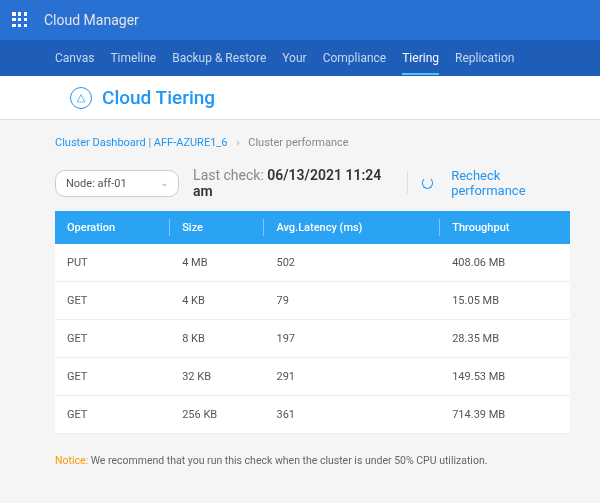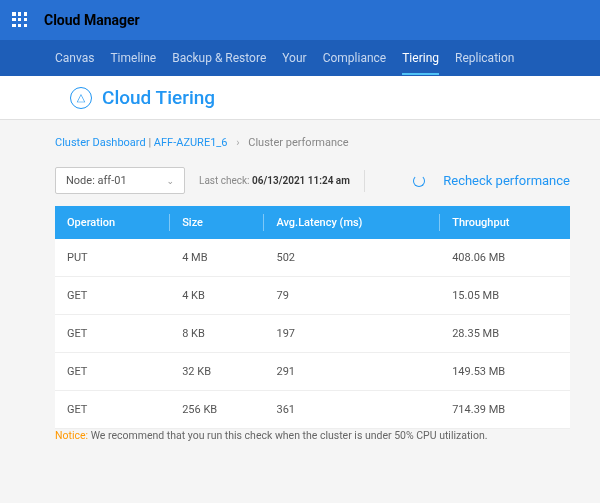--- a/index.html
+++ b/index.html
@@ -1,45 +1,45 @@
 <!DOCTYPE html>
 <html><head>
 <meta charset="utf-8">
 <style>
 *{margin:0;padding:0;box-sizing:border-box;font-family:-apple-system,BlinkMacSystemFont,"Segoe UI",Roboto,sans-serif}
 body{background:#f5f5f5;width:600px;height:503px;overflow:hidden}
 .topbar{background:#2870d2;height:40px;display:flex;align-items:center;padding:0 12px;gap:16px}
 .apps-icon{width:16px;height:16px;display:grid;grid-template-columns:repeat(3,1fr);grid-template-rows:repeat(3,1fr);gap:1.5px}
 .apps-icon span{background:#fff;width:3.5px;height:3.5px}
-.app-title{color:#000000;font-size:14px;font-weight:700}
+.app-title{color:#e5e5e5;font-size:14px;font-weight:400}
 .navbar{background:#1e5eb8;height:36px;display:flex;align-items:center;padding-left:55px;gap:16px;font-size:12px}
 .nav-item{color:#c8d8ef;cursor:pointer;white-space:nowrap}
 .nav-item.active{color:#fff;border-bottom:2px solid #4fc3f7;padding-bottom:8px;margin-bottom:-10px}
 .subhead{background:#fff;height:44px;display:flex;align-items:center;padding-left:70px;gap:10px;border-bottom:1px solid #e0e0e0}
 .subhead-icon{width:22px;height:22px;border:1.5px solid #2196f3;border-radius:50%;display:flex;align-items:center;justify-content:center;color:#2196f3;font-size:11px}
 .subhead-title{color:#2196f3;font-size:19px;font-weight:500}
 .content{padding:16px 30px 0 55px}
 .breadcrumb{font-size:11px;color:#888;margin-bottom:18px}
 .breadcrumb .link{color:#2196f3}
 .breadcrumb .sep{margin:0 6px;color:#aaa}
 .section-title{color:#2196f3;font-size:15px;margin-bottom:14px}
 .controls{display:flex;align-items:center;gap:14px;margin-bottom:12px}
-.node-select{border:1px solid #ccc;background:#fff;padding:6px 10px;font-size:11px;color:#555;width:130px;display:flex;justify-content:space-between;align-items:center;border-radius:2px}
+.node-select{border:1px solid #ccc;background:#fff;padding:6px 10px;font-size:11px;color:#555;width:130px;display:flex;justify-content:space-between;align-items:center;border-radius:10px}
 .chev{font-size:9px;color:#999}
-.lastcheck{font-size:10px;color:#888}
+.lastcheck{font-size:14px;color:#888}
 .lastcheck b{color:#333;font-weight:600}
 .vline{width:1px;height:22px;background:#ddd}
 .recheck{margin-left:auto;color:#2196f3;font-size:13px;display:flex;align-items:center;gap:18px;cursor:pointer}
 .refresh-icon{width:12px;height:12px;border:1.5px solid #2196f3;border-radius:50%;border-top-color:transparent;position:relative}
 table{width:100%;border-collapse:collapse;background:#fff;font-size:11px}
 thead{background:#29a3f2;color:#fff}
 th{text-align:left;padding:10px 12px;font-weight:500;position:relative}
 th:not(:last-child)::after{content:"";position:absolute;right:0;top:25%;height:50%;width:1px;background:rgba(255,255,255,0.4)}
 td{padding:12px;color:#555;border-bottom:1px solid #eee}
-.notice{font-size:10.5px;color:#666;margin-top:0}
+.notice{font-size:10.5px;color:#666;margin-top:20px}
 .notice .lbl{color:#ff9800}
 </style>
 </head>
 <body>
 
 <div class="topbar">
   <div class="apps-icon">
       <span></span>
       <span></span>
       <span></span>

